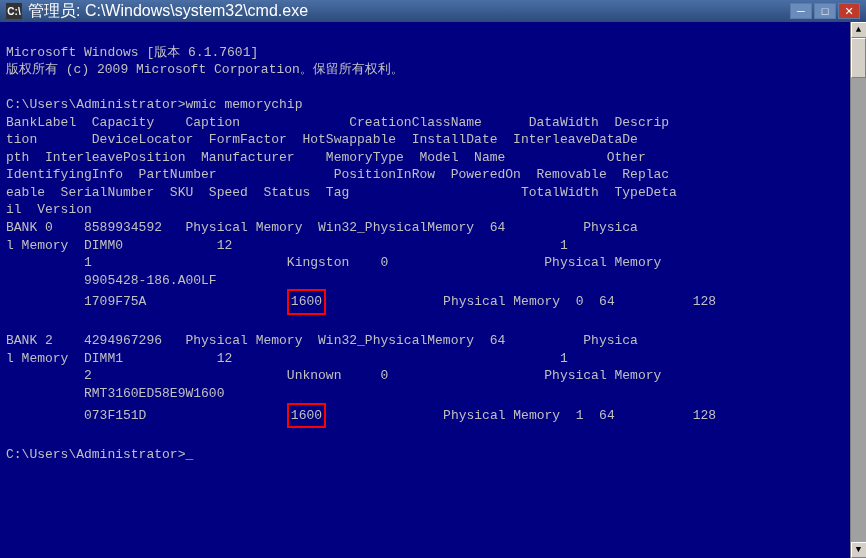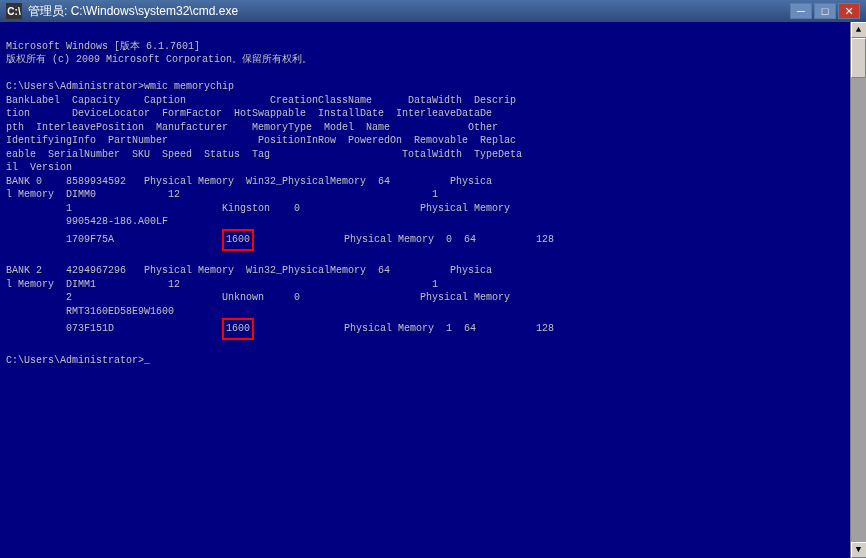--- a/index.html
+++ b/index.html
@@ -29,21 +29,21 @@
       height: 16px;
       background: #333;
       margin-right: 6px;
       display: flex;
       align-items: center;
       justify-content: center;
       font-size: 10px;
     }
     .title-bar-text {
       flex: 1;
-      font-size: 12px;
+      font-size: 16px;
     }
     .title-bar-buttons {
       display: flex;
       gap: 2px;
     }
     .tb-btn {
       width: 22px;
       height: 16px;
       background: #6b8cba;
       display: flex;
@@ -108,21 +108,21 @@
       border: 1px solid #808080;
       border-top-color: #fff;
       border-left-color: #fff;
     }
 
     
     .cmd-content {
       color: #c0c0c0;
       white-space: pre;
       line-height: 1.35;
-      font-size: 10px;
+      font-size: 13px;
     }
     .cmd-content .highlight-box {
       display: inline-block;
       border: 2px solid red;
       padding: 3px 2px;
       line-height: 1.2;
     }
     .line {
       display: block;
       white-space: pre;

